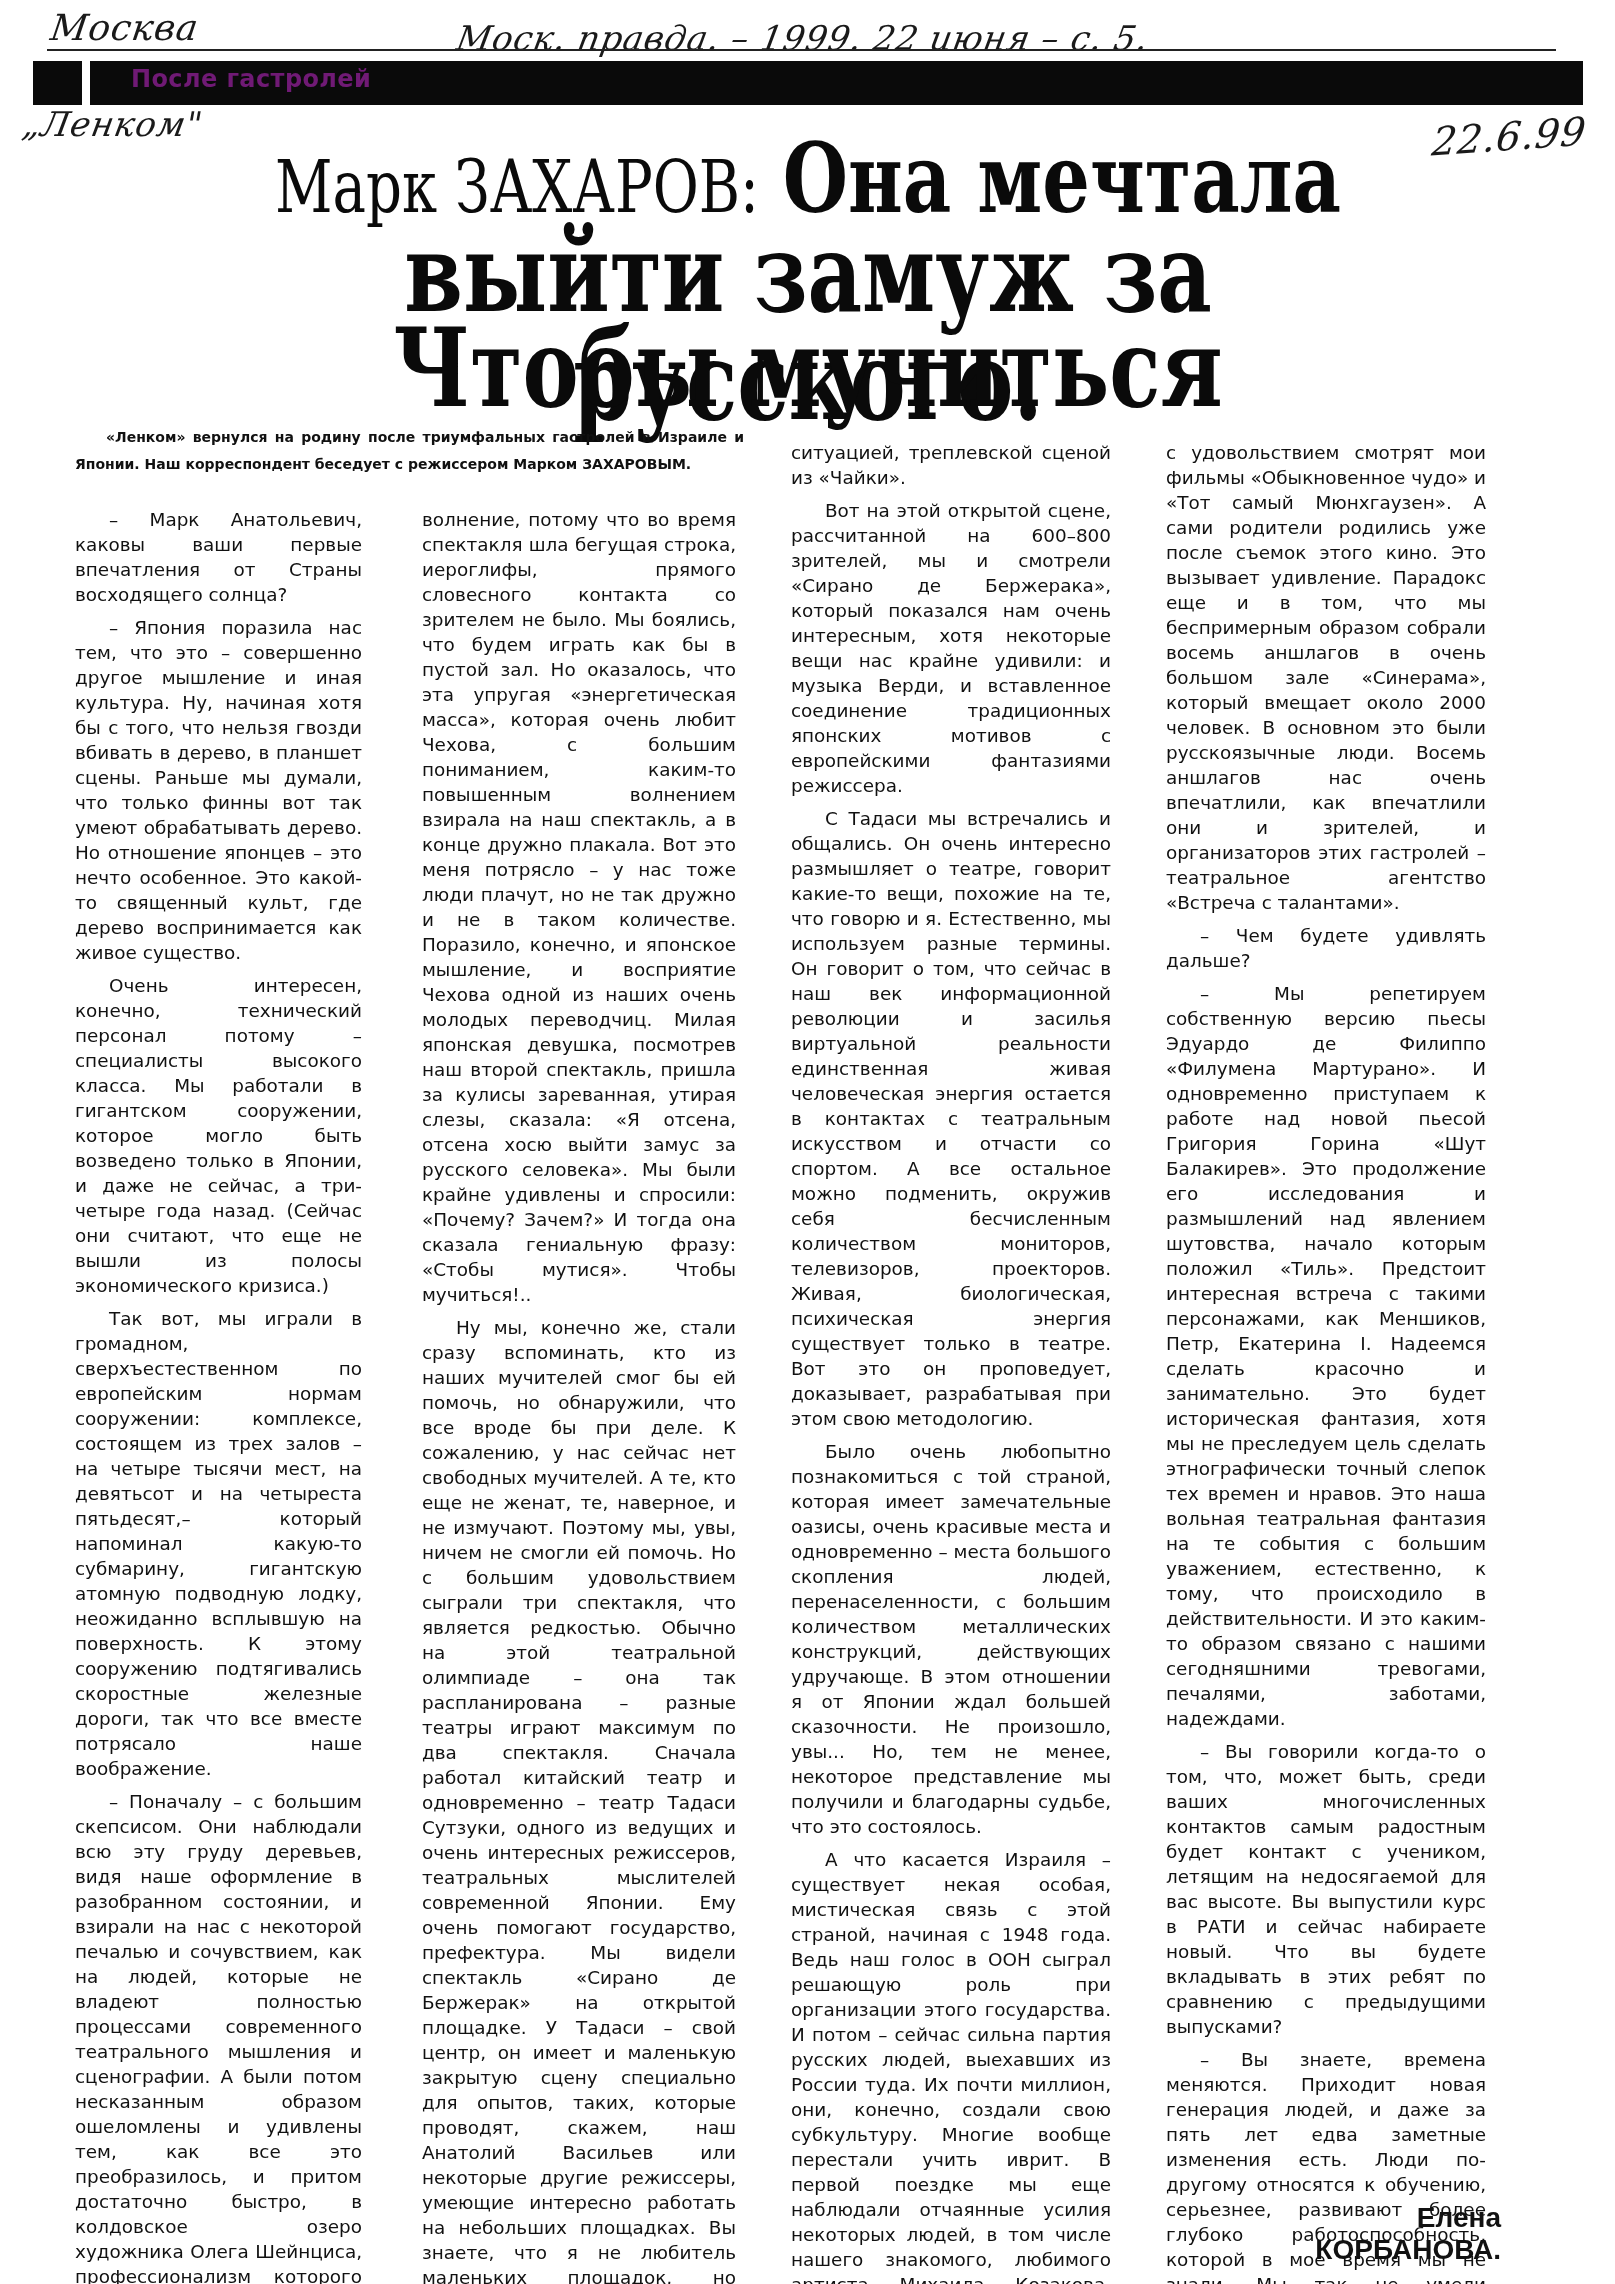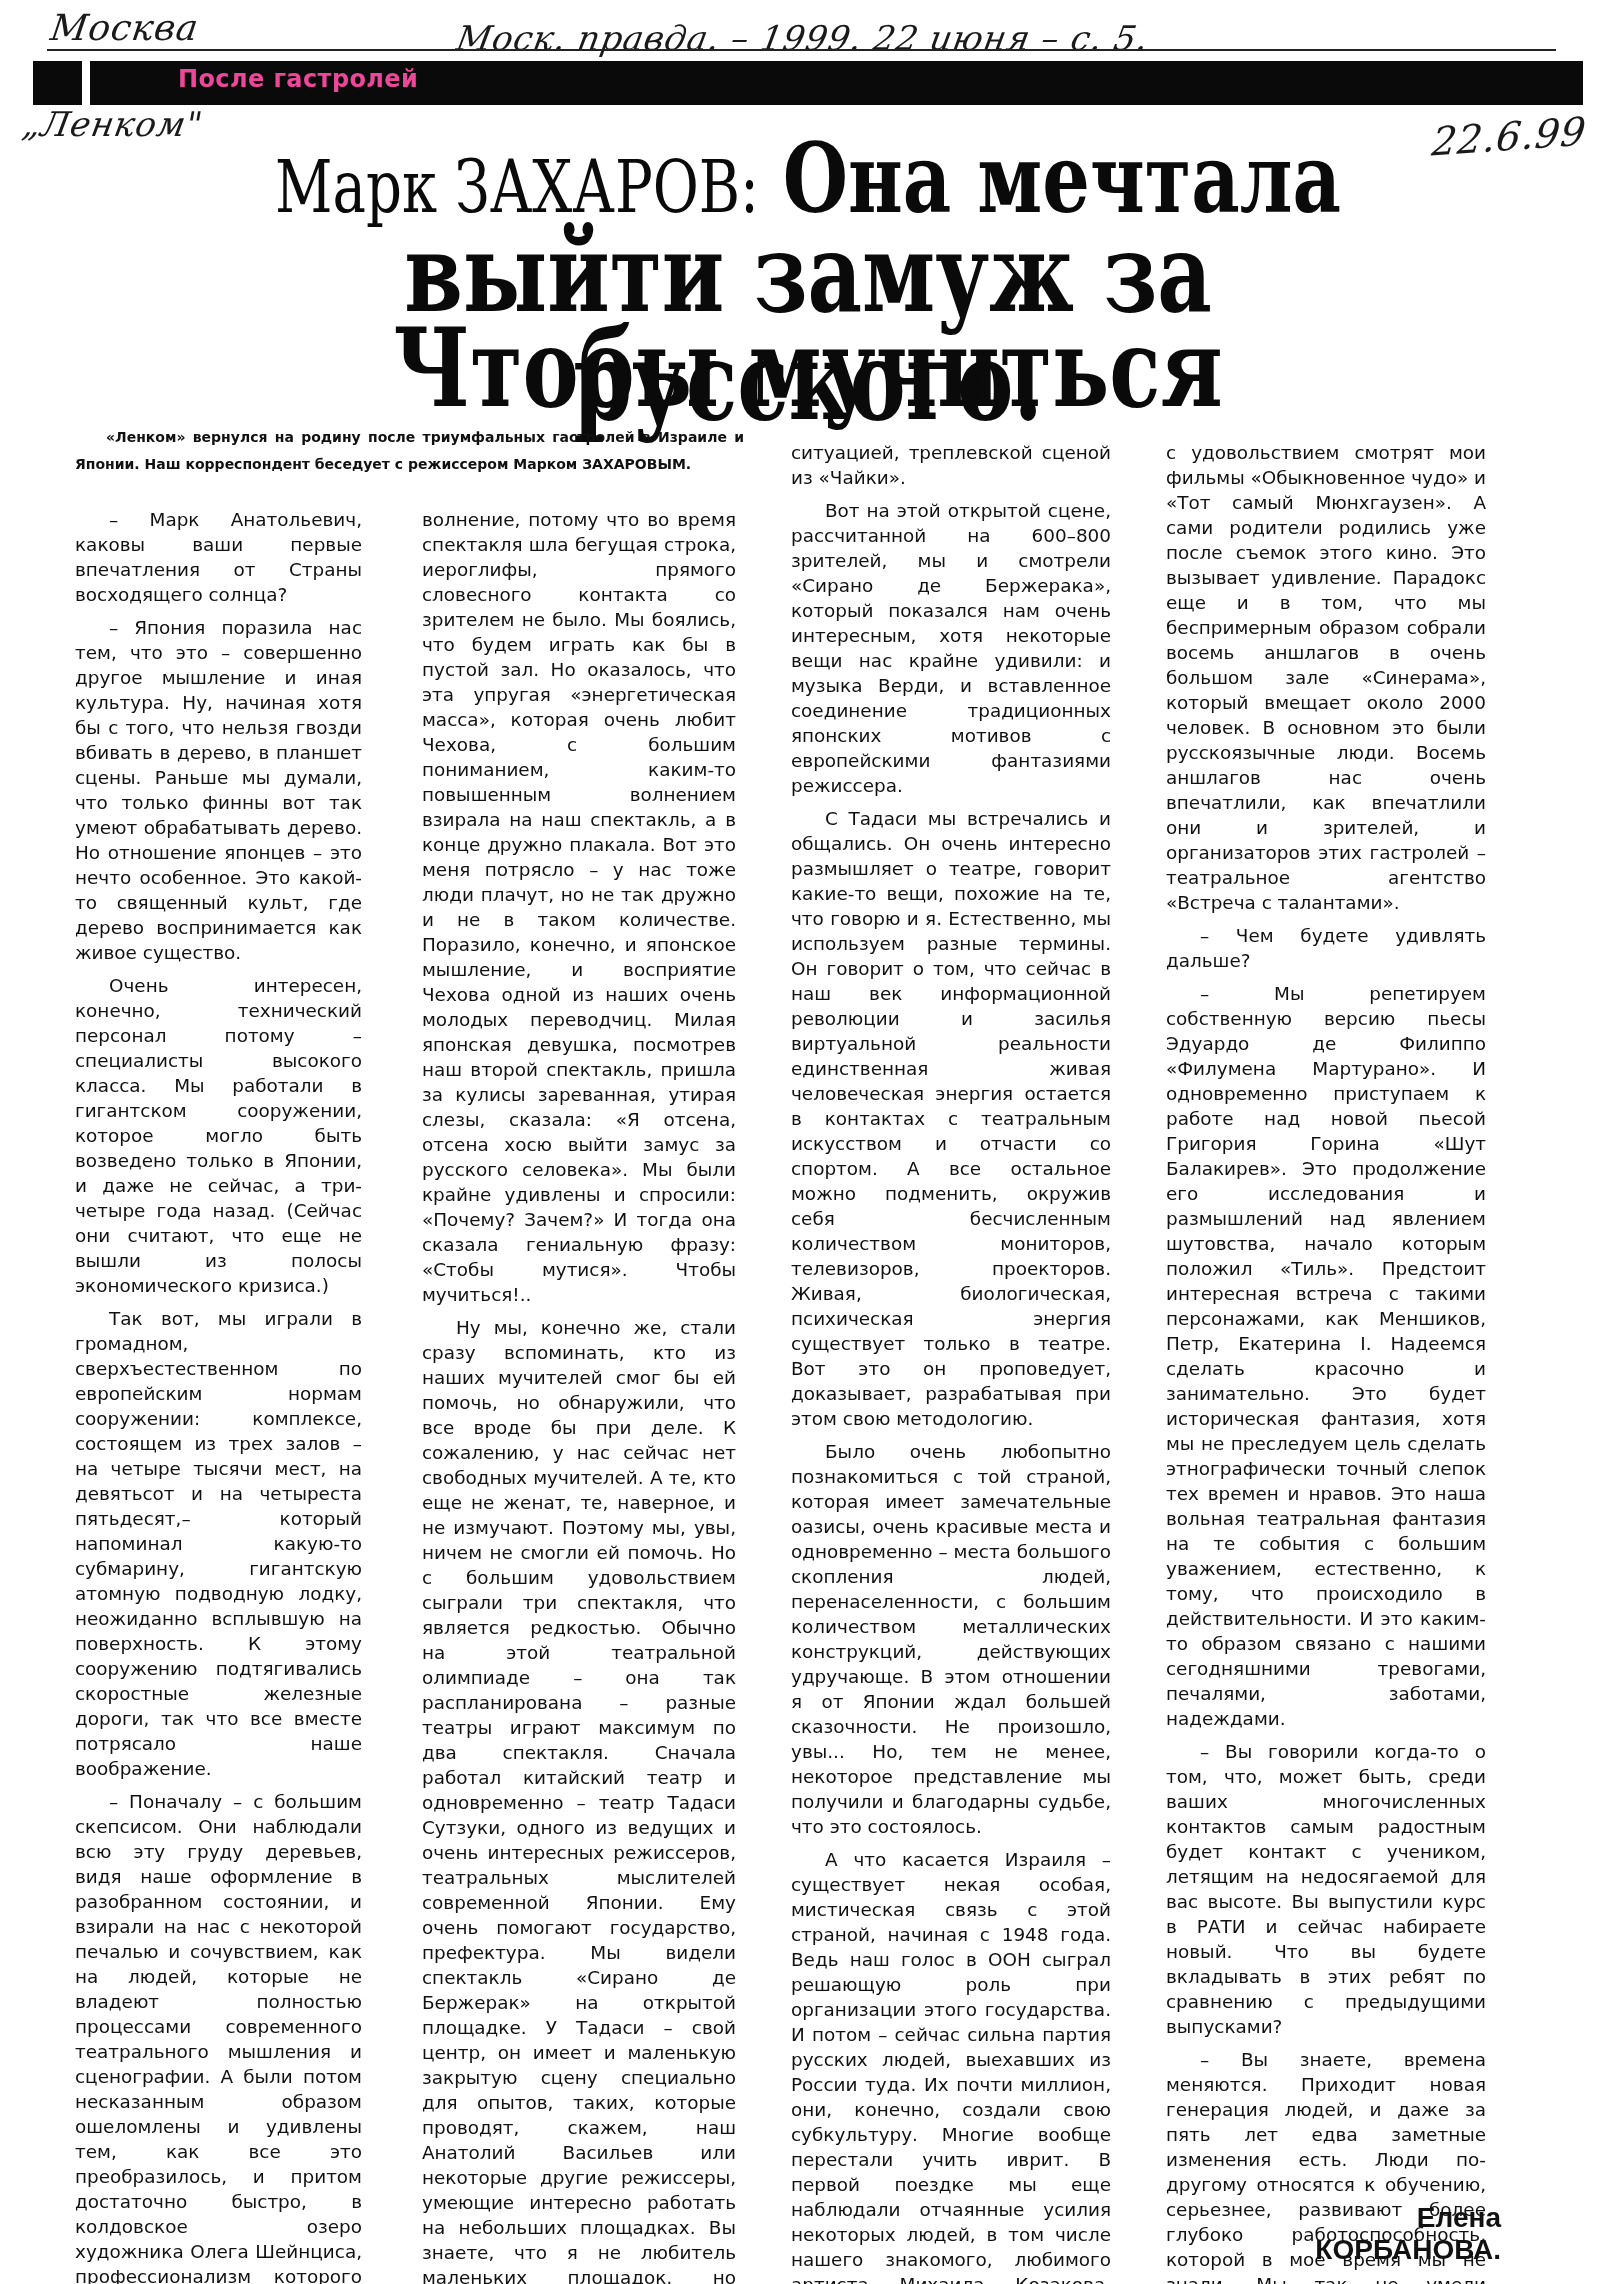--- a/index.html
+++ b/index.html
@@ -25,24 +25,23 @@
   }
   .rubric-bar {
     position: absolute; left: 33px; top: 61px; width: 1550px; height: 44px;
     background: #0a0a0a;
   }
   .rubric-notch {
     position: absolute; left: 82px; top: 61px; width: 8.2px; height: 44px; background: #fff;
   }
   .rubric-label {
     position: absolute; left: 131px; top: 65px;
-    color: #ec4899; font-weight: bold; font-size: 24px;
+    color: #701a75; font-weight: bold; font-size: 24px;
     font-family: "DejaVu Sans", sans-serif;
     letter-spacing: 0.4px;
-    margin-left: 47px;
   }
 
   .headline {
     position: absolute; left: 0; width: 1616px; text-align: center;
     font-family: "DejaVu Serif", serif; color: #0a0a0a;
     transform: scaleX(0.78);
     transform-origin: 808px 0;
     line-height: 1;
   }
   #headline-l1 { top: 131px; font-size: 96px; }

